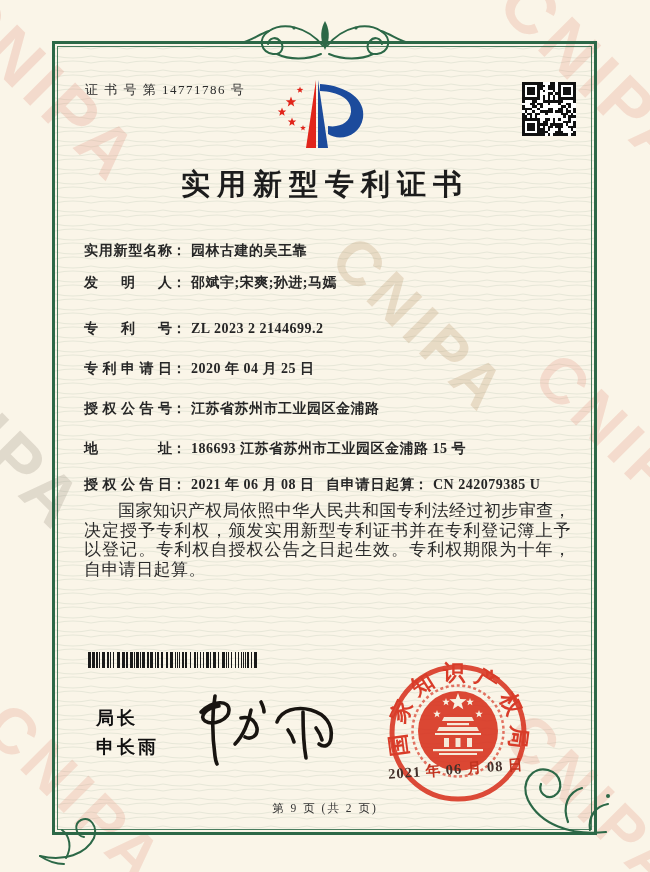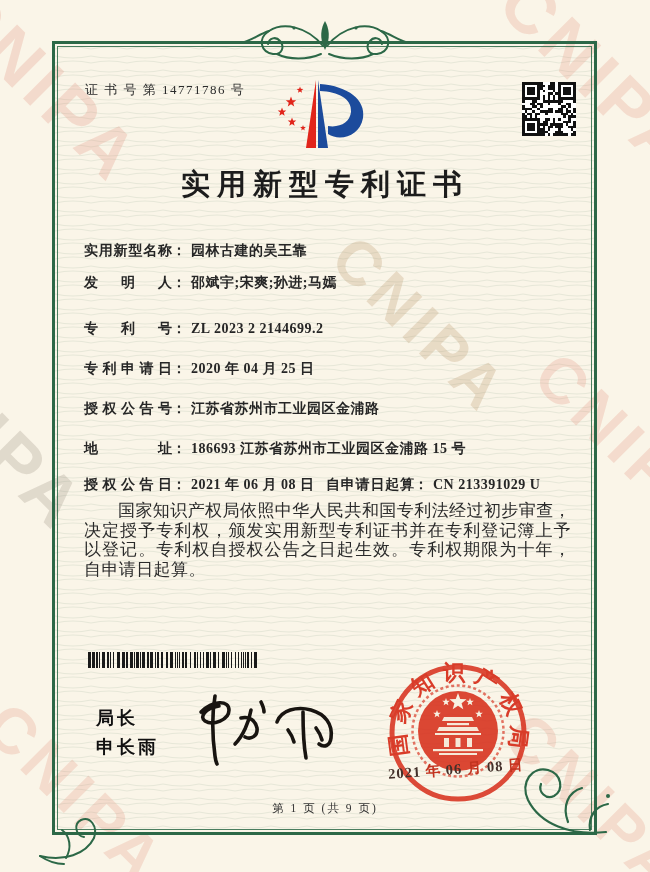--- a/index.html
+++ b/index.html
@@ -410,21 +410,21 @@
   </div>
   <div class="field-row" style="top:400px">
     <span class="flabel">授权公告号</span><span class="fcolon">：</span><span class="fvalue">江苏省苏州市工业园区金浦路</span>
   </div>
   <div class="field-row" style="top:440px">
     <span class="flabel">地址</span><span class="fcolon">：</span><span class="fvalue">186693 江苏省苏州市工业园区金浦路 15 号</span>
   </div>
 
   <div class="field-row" style="top:476px">
     <span class="flabel">授权公告日</span><span class="fcolon">：</span><span class="fvalue">2021 年 06 月 08 日</span>
-    <span class="grant2"><span class="flabel">自申请日起算</span><span class="fcolon">：</span><span class="fvalue">CN 213391029 U</span></span>
+    <span class="grant2"><span class="flabel">自申请日起算</span><span class="fcolon">：</span><span class="fvalue">CN 242079385 U</span></span>
   </div>
 
   <div class="legal">
     <p>国家知识产权局依照中华人民共和国专利法经过初步审查，决定授予专利权，颁发实用新型专利证书并在专利登记簿上予以登记。专利权自授权公告之日起生效。专利权期限为十年，自申请日起算。</p>
   </div>
 
   <svg id="barcode" width="172" height="16">
     <g id="barcode-bars" fill="#1a1a1a">
         <rect x="0" y="0" width="3" height="16"></rect>
         <rect x="4" y="0" width="3" height="16"></rect>
@@ -516,15 +516,15 @@
       <rect x="104" y="100" width="5" height="9"></rect>
       <rect x="70" y="111" width="50" height="2.2"></rect>
       <rect x="76" y="115" width="38" height="2"></rect>
     </g>
     <path id="sealArcPath" d="M 43.8 108.7 A 53 53 0 1 1 146.2 108.7" fill="none"></path>
     <text class="seal-arc-text"><textPath id="seal-text-path" href="#sealArcPath" startOffset="50%" text-anchor="middle">国家知识产权局</textPath></text>
   </svg>
 
   <div id="seal-date" class="seal-date"><span class="num">2</span><span class="num">0</span><span class="num">2</span><span class="num">1</span><span class="num"> </span><span class="unit">年</span><span class="num"> </span><span class="num">0</span><span class="num">6</span><span class="num"> </span><span class="unit">月</span><span class="num"> </span><span class="num">0</span><span class="num">8</span><span class="num"> </span><span class="unit">日</span></div>
 
-  <div class="page-footer">第 1 页 (共 9 页)</div>
+  <div class="page-footer">第 9 页 (共 2 页)</div>
 
 </div>
 
 </body></html>

